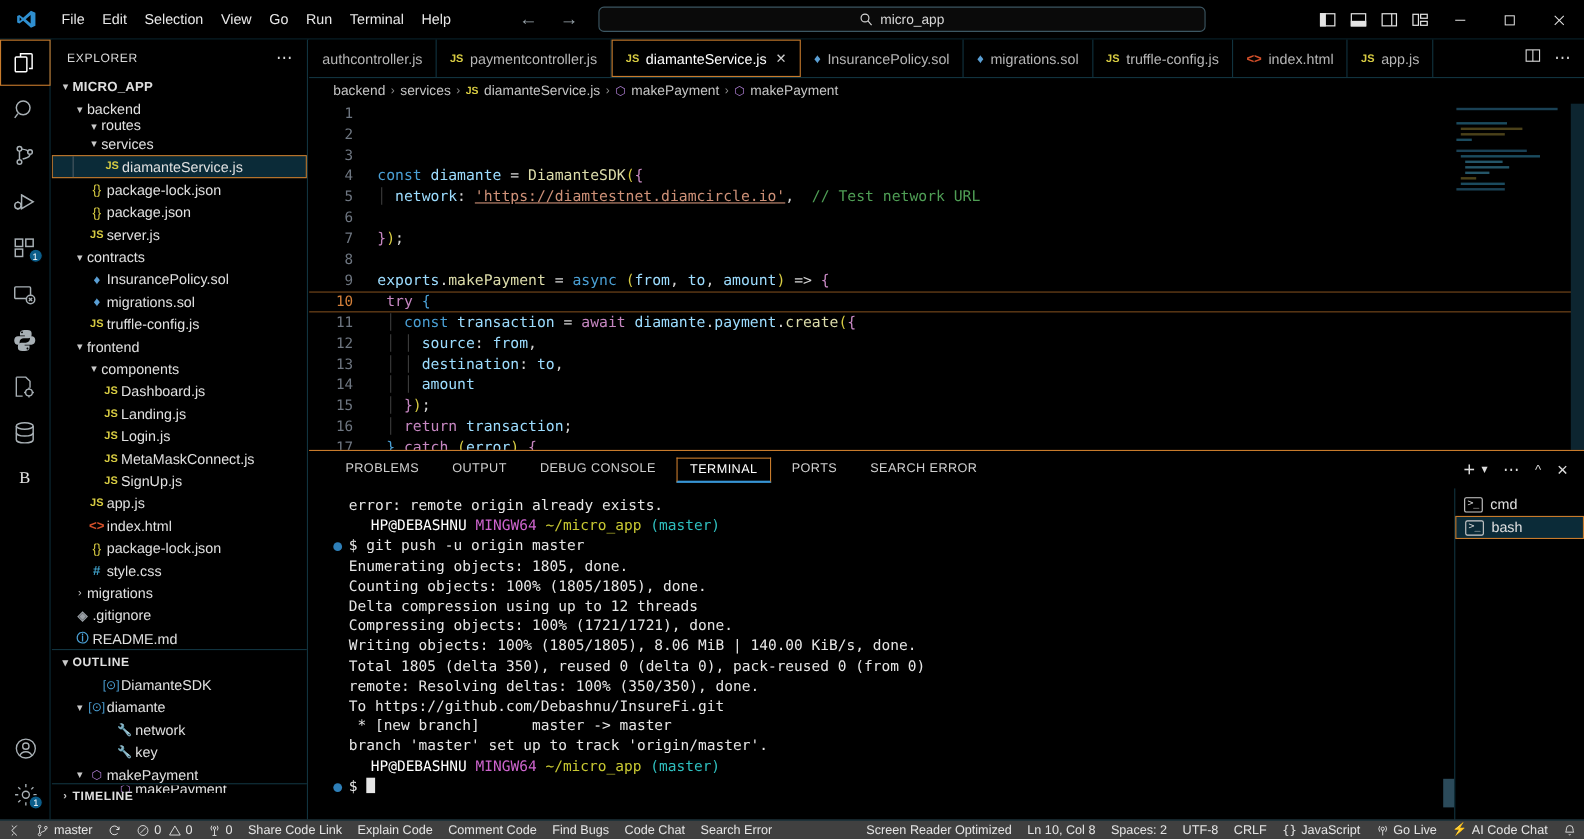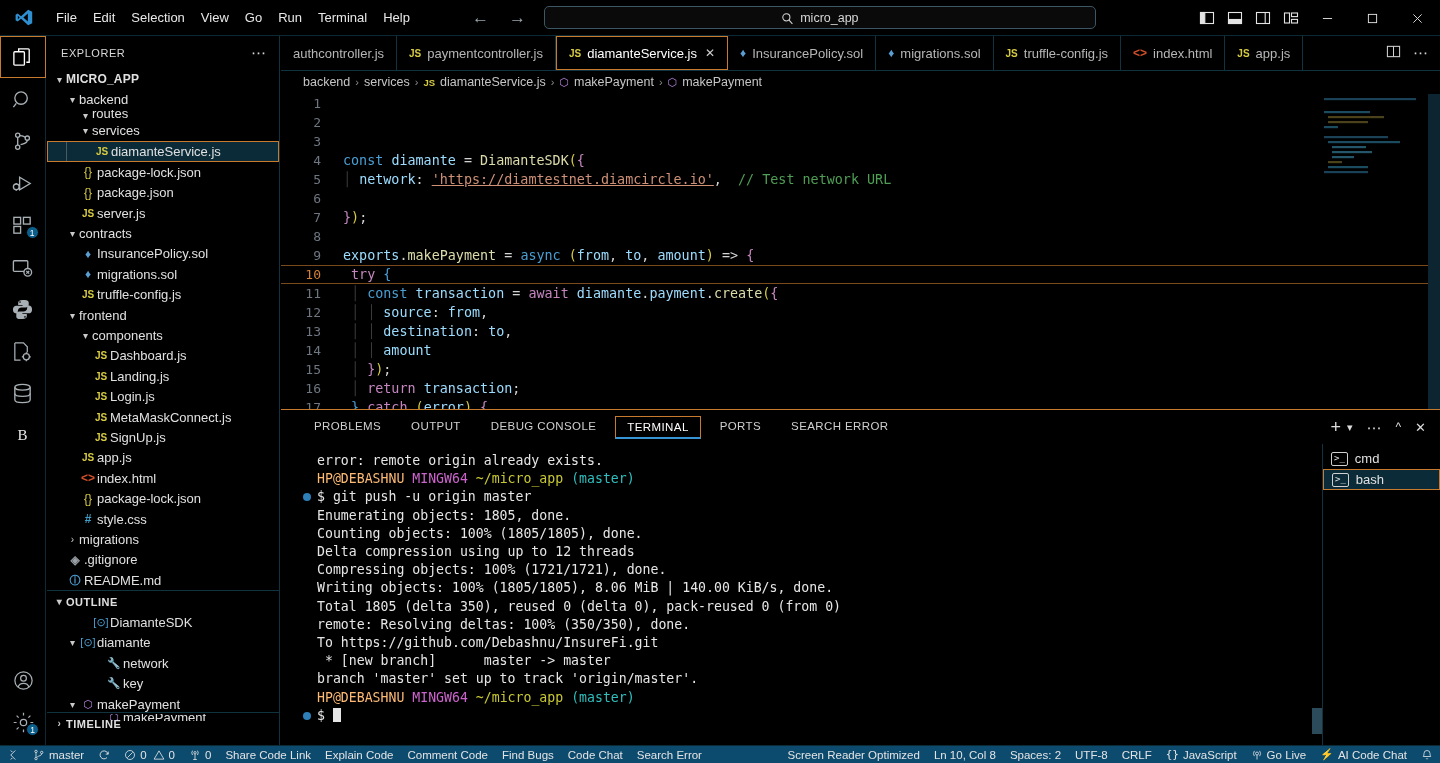--- a/index.html
+++ b/index.html
@@ -153,21 +153,21 @@
   .ptab { font-size: 11.5px; letter-spacing: .4px; color: #cfcfcf; padding: 4px 11px; margin-right: 8px; }
   .ptab.active { color: #ffffff; border: 1px solid #c87b2c; border-bottom: 2px solid #3794d4; }
   #panel-actions { margin-left: auto; display: flex; align-items: center; gap: 14px; padding-right: 14px; color: #dcdcdc; }
   #panel-actions .pa { font-size: 15px; line-height: 13px; }
   #terminal-body {
     position: absolute; top: 34px; left: 0; width: 1040px; height: 302px;
     padding: 8px 0 0 36px; overflow: hidden;
     font-family: "DejaVu Sans Mono", monospace; font-size: 13.2px; line-height: 18.2px;
     color: #dcdcdc; white-space: pre;
   }
-  .t-green  { color: #fdba74; }
+  .t-green  { color: #ffffff; margin-left: 20px; }
   .t-purple { color: #cd64cd; }
   .t-yellow { color: #c8c832; }
   .t-cyan   { color: #2fbfbf; }
   .t-white  { color: #e6e6e6; }
   .cursor-block { display:inline-block; width:8px; height:14px; background:#e6e6e6; vertical-align:-2px; }
   .cmd-dot { position: absolute; left: 8px; width: 8px; height: 8px; border-radius: 50%; background: #2e7fb8; }
   #term-scroll { position: absolute; right: 118px; top: 40px; width: 10px; height: 296px; }
   #term-scroll .thumb { position:absolute; bottom: 12px; right: 0; width: 10px; height: 26px; background:#2b4a5a; }
   #term-sidebar {
     position: absolute; right: 0; top: 34px; width: 118px; height: 302px;
@@ -176,21 +176,21 @@
   .tterm {
     display: flex; align-items: center; gap: 7px; height: 21px; padding-left: 8px;
     font-size: 13px; color: #e0e0e0;
   }
   .tterm.selected { border: 1px solid #c87b2c; background: #0b2b38; }
   .tterm .tico { font-family: "DejaVu Sans Mono", monospace; font-size: 9px; border: 1px solid #cfcfcf; padding: 0 2px 1px; border-radius: 2px; line-height: 11px; }
 
   
   #statusbar {
     position: absolute; left: 0; bottom: 0; width: 1440px; height: 18px;
-    background: #0c4a6e; border-top: 1px solid #0b2a36;
+    background: #404040; border-top: 1px solid #0b2a36;
     display: flex; align-items: center; font-size: 11.5px; color: #e4e4e4;
   }
   .sb-item { display: flex; align-items: center; gap: 4px; padding: 0 7px; height: 18px; white-space: nowrap; }
   #sb-right { margin-left: auto; display: flex; align-items: flex-start; }
   .sb-ico { font-size: 11px; line-height: 11px; }
   .sb-orange { color: #e8912c; }
 </style>
 </head>
 <body>
 

